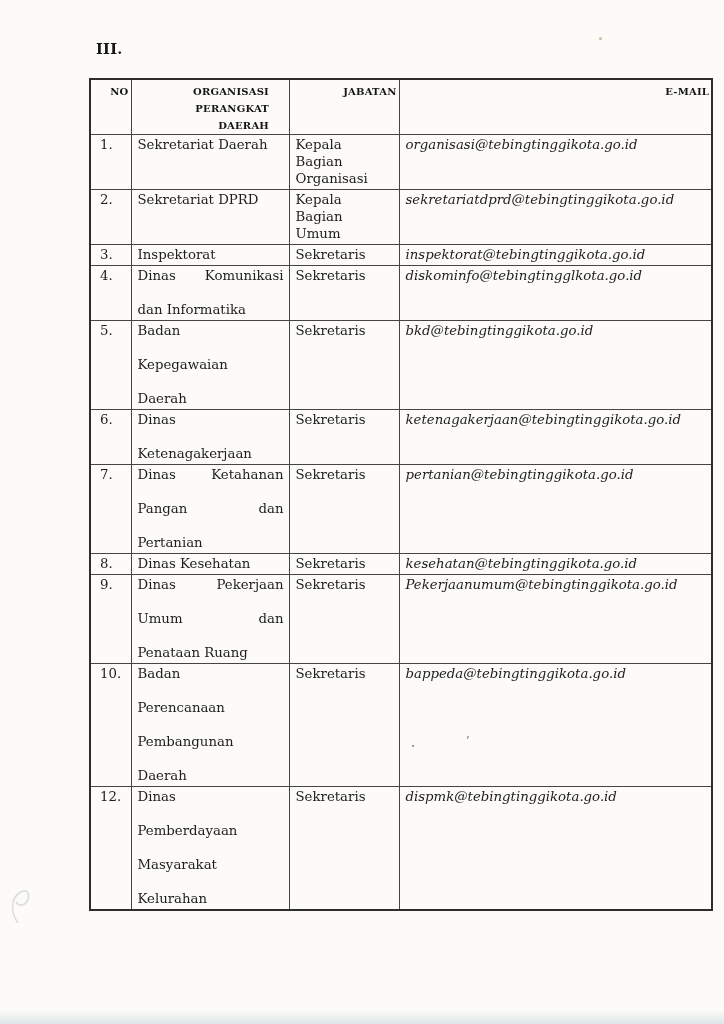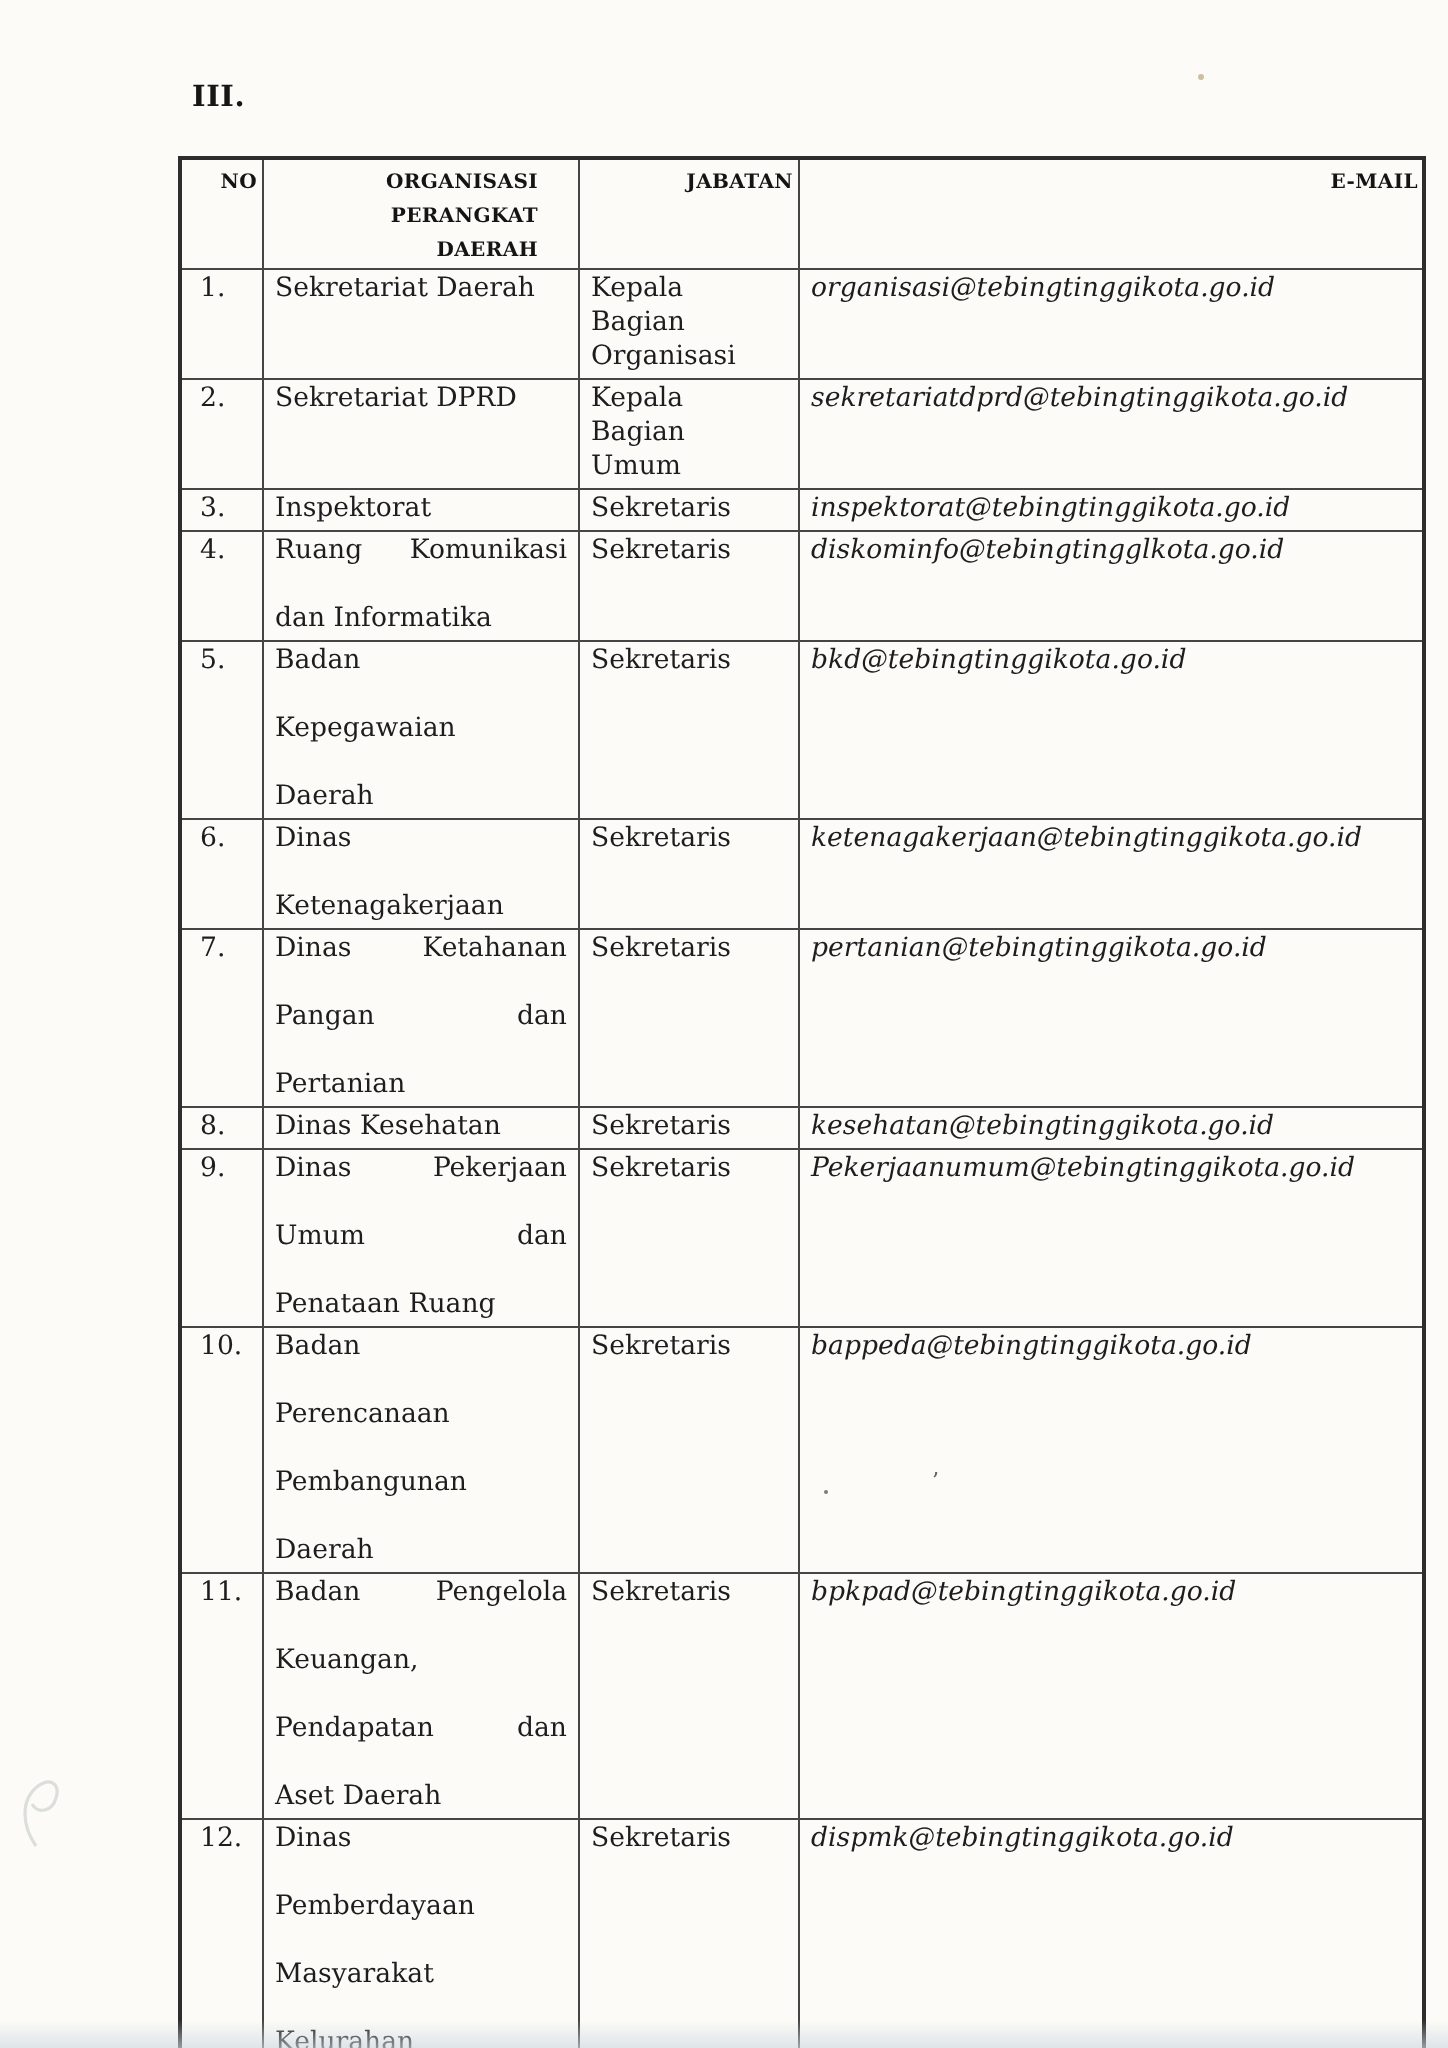--- a/index.html
+++ b/index.html
@@ -129,21 +129,21 @@
             <div class="jl">Inspektorat</div>
           </td>
           <td class="c-jab">
             <div>Sekretaris</div>
           </td>
           <td class="c-em"><span>inspektorat@tebingtinggikota.go.id</span></td>
         </tr>
         <tr>
           <td class="c-no">4.</td>
           <td class="c-org">
-            <div class="jl">Ruang Komunikasi</div>
+            <div class="jl">Dinas Komunikasi</div>
             <div class="jl">dan Informatika</div>
           </td>
           <td class="c-jab">
             <div>Sekretaris</div>
           </td>
           <td class="c-em"><span>diskominfo@tebingtingglkota.go.id</span></td>
         </tr>
         <tr>
           <td class="c-no">5.</td>
           <td class="c-org">
@@ -208,33 +208,20 @@
             <div class="jl">Perencanaan</div>
             <div class="jl">Pembangunan</div>
             <div class="jl">Daerah</div>
           </td>
           <td class="c-jab">
             <div>Sekretaris</div>
           </td>
           <td class="c-em"><span>bappeda@tebingtinggikota.go.id</span></td>
         </tr>
         <tr>
-          <td class="c-no">11.</td>
-          <td class="c-org">
-            <div class="jl">Badan Pengelola</div>
-            <div class="jl">Keuangan,</div>
-            <div class="jl">Pendapatan dan</div>
-            <div class="jl">Aset Daerah</div>
-          </td>
-          <td class="c-jab">
-            <div>Sekretaris</div>
-          </td>
-          <td class="c-em"><span>bpkpad@tebingtinggikota.go.id</span></td>
-        </tr>
-        <tr>
           <td class="c-no">12.</td>
           <td class="c-org">
             <div class="jl">Dinas</div>
             <div class="jl">Pemberdayaan</div>
             <div class="jl">Masyarakat</div>
             <div class="jl">Kelurahan</div>
           </td>
           <td class="c-jab">
             <div>Sekretaris</div>
           </td>

